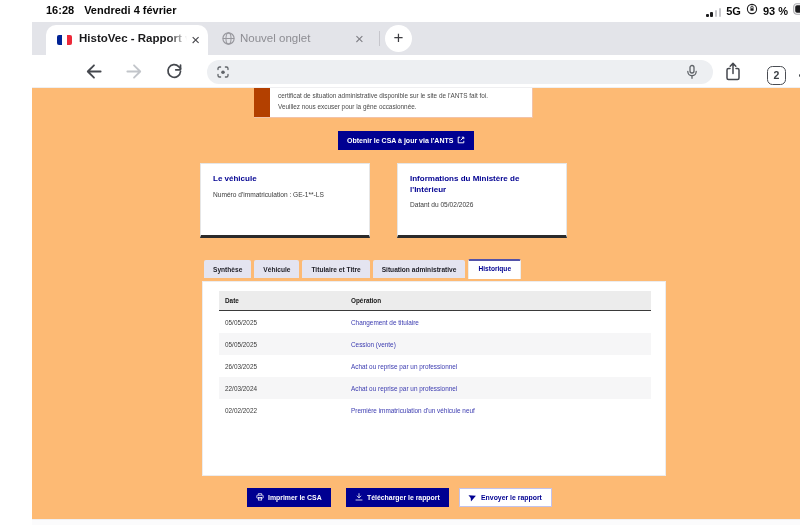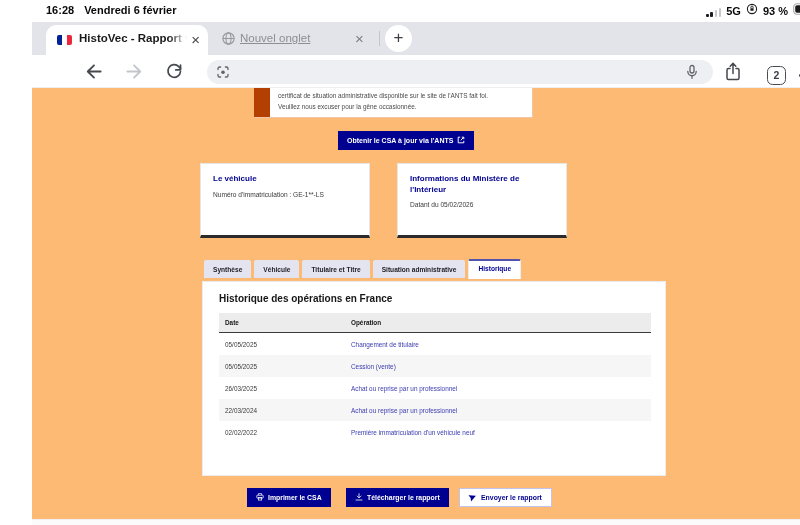--- a/index.html
+++ b/index.html
@@ -18,21 +18,21 @@
   .sig i.dim { background:#c8c8cc; }
   
   .tabstrip { position:absolute; top:22px; left:0; right:0; height:33px; background:#e3e4e9; }
   .tab-active { position:absolute; left:14px; top:3px; width:162px; height:30px; background:#fff; border-radius:10px 10px 0 0; }
   .flag { position:absolute; left:11px; top:10px; width:15px; height:10px; border-radius:2px; overflow:hidden; display:flex; box-shadow:0 0 0 0.5px #e3e3e3 inset; }
   .flag i { flex:1; } .flag .b{background:#002395;} .flag .w{background:#fff;} .flag .r{background:#ed2939;}
   .tab-title { position:absolute; left:33px; top:7px; width:108px; height:16px; font-size:11.5px; font-weight:bold; color:#1a1a1c; white-space:nowrap; overflow:hidden; }
   .tab-title::after { content:""; position:absolute; right:0; top:0; bottom:0; width:18px; background:linear-gradient(to right, rgba(255,255,255,0), #fff); }
   .tab-close { position:absolute; right:8px; top:5px; font-size:15px; color:#47474c; line-height:19px; }
   .tab-inactive-globe { position:absolute; left:189px; top:9px; }
-  .tab-inactive-title { position:absolute; left:208px; top:10px; font-size:11.5px; color:#8d8d93;text-decoration:underline; }
+  .tab-inactive-title { position:absolute; left:208px; top:10px; font-size:11.5px; color:#8d8d93; }
   .tab-inactive-close { position:absolute; left:323px; top:8px; font-size:15px; color:#7f7f85; }
   .tab-divider { position:absolute; left:347px; top:9px; width:1px; height:15px; background:#c6c6cc; }
   .newtab-btn { position:absolute; left:353px; top:3px; width:27px; height:27px; background:#fff; border-radius:50%; text-align:center; font-size:17px; color:#3c3c41; line-height:25px; }
   
   .toolbar { position:absolute; top:55px; left:0; right:0; height:33px; background:#fff; border-bottom:1px solid #efeff1; }
   .nav-ic { position:absolute; top:6px; }
   .urlpill { position:absolute; left:175px; top:5px; width:506px; height:24px; border-radius:12px; background:#edeff2; }
   .url-text { position:absolute; left:0; right:0; top:5px; text-align:center; font-size:12.5px; color:#202124; }
   .lens-ic { position:absolute; left:9px; top:5px; }
   .mic-ic { position:absolute; right:12px; top:3px; }
@@ -67,21 +67,21 @@
   .footstrip { position:absolute; left:0; top:519px; right:0; height:6px; background:#fbfbfc; border-top:1px solid #f0f0f2; }
 </style>
 </head>
 <body>
 
 <div id="screen">
 
   <div class="statusbar">
     <div class="sb-left">
       <span>16:28</span>
-      <span>Vendredi 6 février</span>
+      <span>Vendredi 4 février</span>
     </div>
     <div class="sb-right">
       <span class="sig">
         <i style="height:3.5px"></i>
           <i style="height:5.5px"></i>
           <i class="dim" style="height:7.5px"></i>
           <i class="dim" style="height:9.5px"></i>
       </span>
       <span>5G</span>
       <span>
@@ -201,21 +201,20 @@
 
   <div class="tabnav">
     <span class="ptab">Synthèse</span>
     <span class="ptab">Véhicule</span>
     <span class="ptab">Titulaire et Titre</span>
     <span class="ptab">Situation administrative</span>
     <span class="ptab active">Historique</span>
   </div>
 
   <div class="panel">
-    <div class="panel-title">Historique des opérations en France</div>
     <table class="hist">
       <thead>
         <tr>
           <th class="c-date">Date</th>
           <th>Opération</th>
         </tr>
       </thead>
       <tbody>
         <tr>
           <td>05/05/2025</td>

